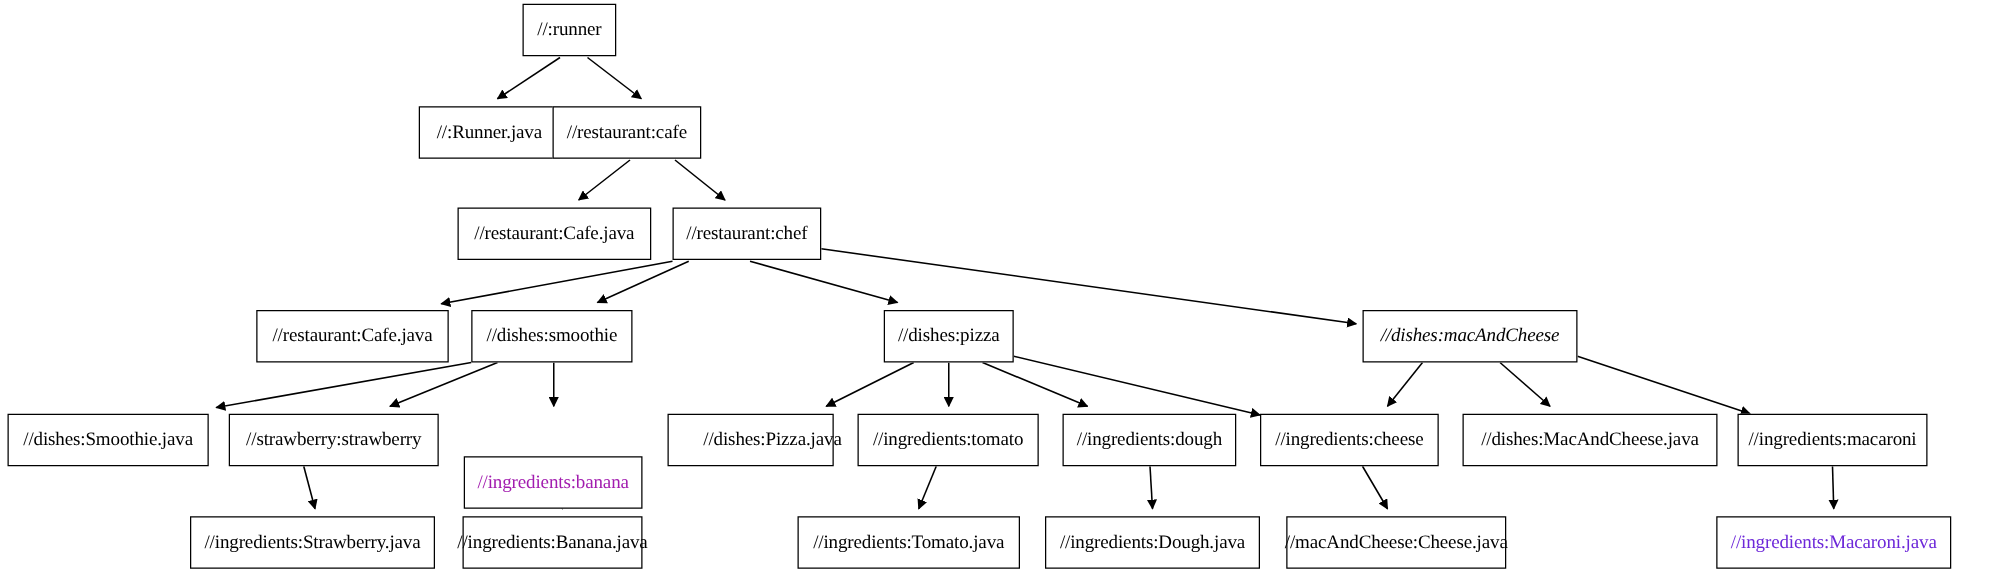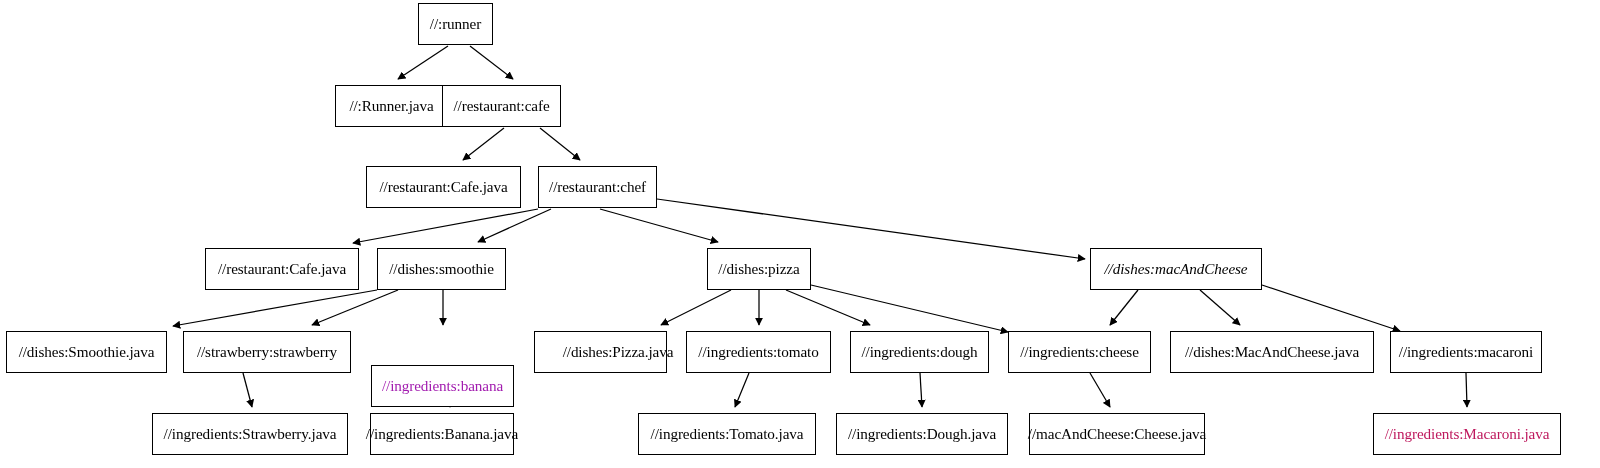--- a/index.html
+++ b/index.html
@@ -140,18 +140,18 @@
       </div>
       <div class="gv-node" style="left: 638px; top: 413px; width: 178px; height: 42px; border-color: rgb(0, 0, 0); background: rgb(255, 255, 255); color: rgb(0, 0, 0);">
         <span>//ingredients:Tomato.java</span>
       </div>
       <div class="gv-node" style="left: 836px; top: 413px; width: 172px; height: 42px; border-color: rgb(0, 0, 0); background: rgb(255, 255, 255); color: rgb(0, 0, 0);">
         <span>//ingredients:Dough.java</span>
       </div>
       <div class="gv-node" style="left: 1029px; top: 413px; width: 176px; height: 42px; border-color: rgb(0, 0, 0); background: rgb(255, 255, 255); color: rgb(0, 0, 0);">
         <span>//macAndCheese:Cheese.java</span>
       </div>
-      <div class="gv-node" style="left: 1373px; top: 413px; width: 188px; height: 42px; border-color: rgb(0, 0, 0); background: rgb(255, 255, 255); color: #be185d; align-items: center;">
+      <div class="gv-node" style="left: 1373px; top: 413px; width: 188px; height: 42px; border-color: rgb(0, 0, 0); background: rgb(255, 255, 255); color: #6d28d9; align-items: center;">
         <span>//ingredients:Macaroni.java</span>
       </div>
     </div>
 
 </div>
 
 </body></html>

